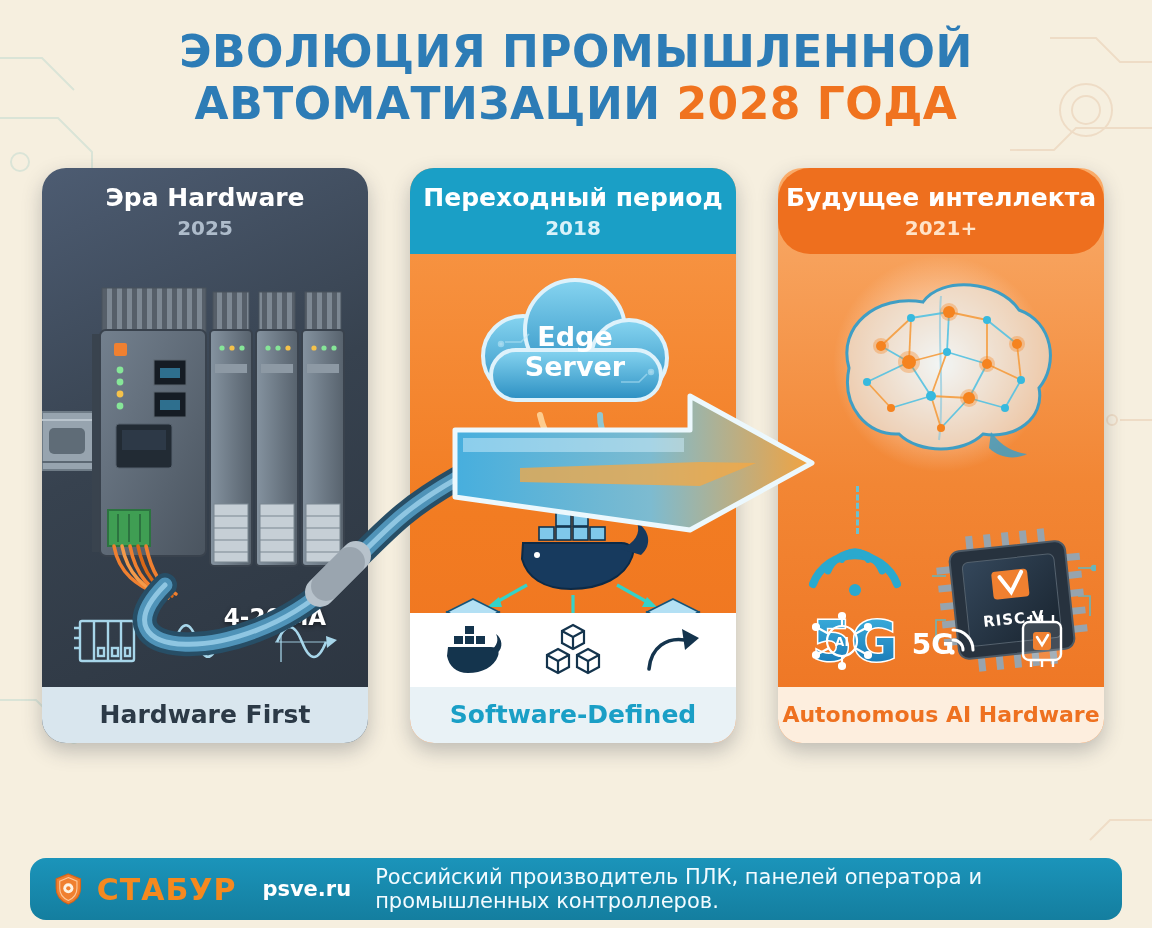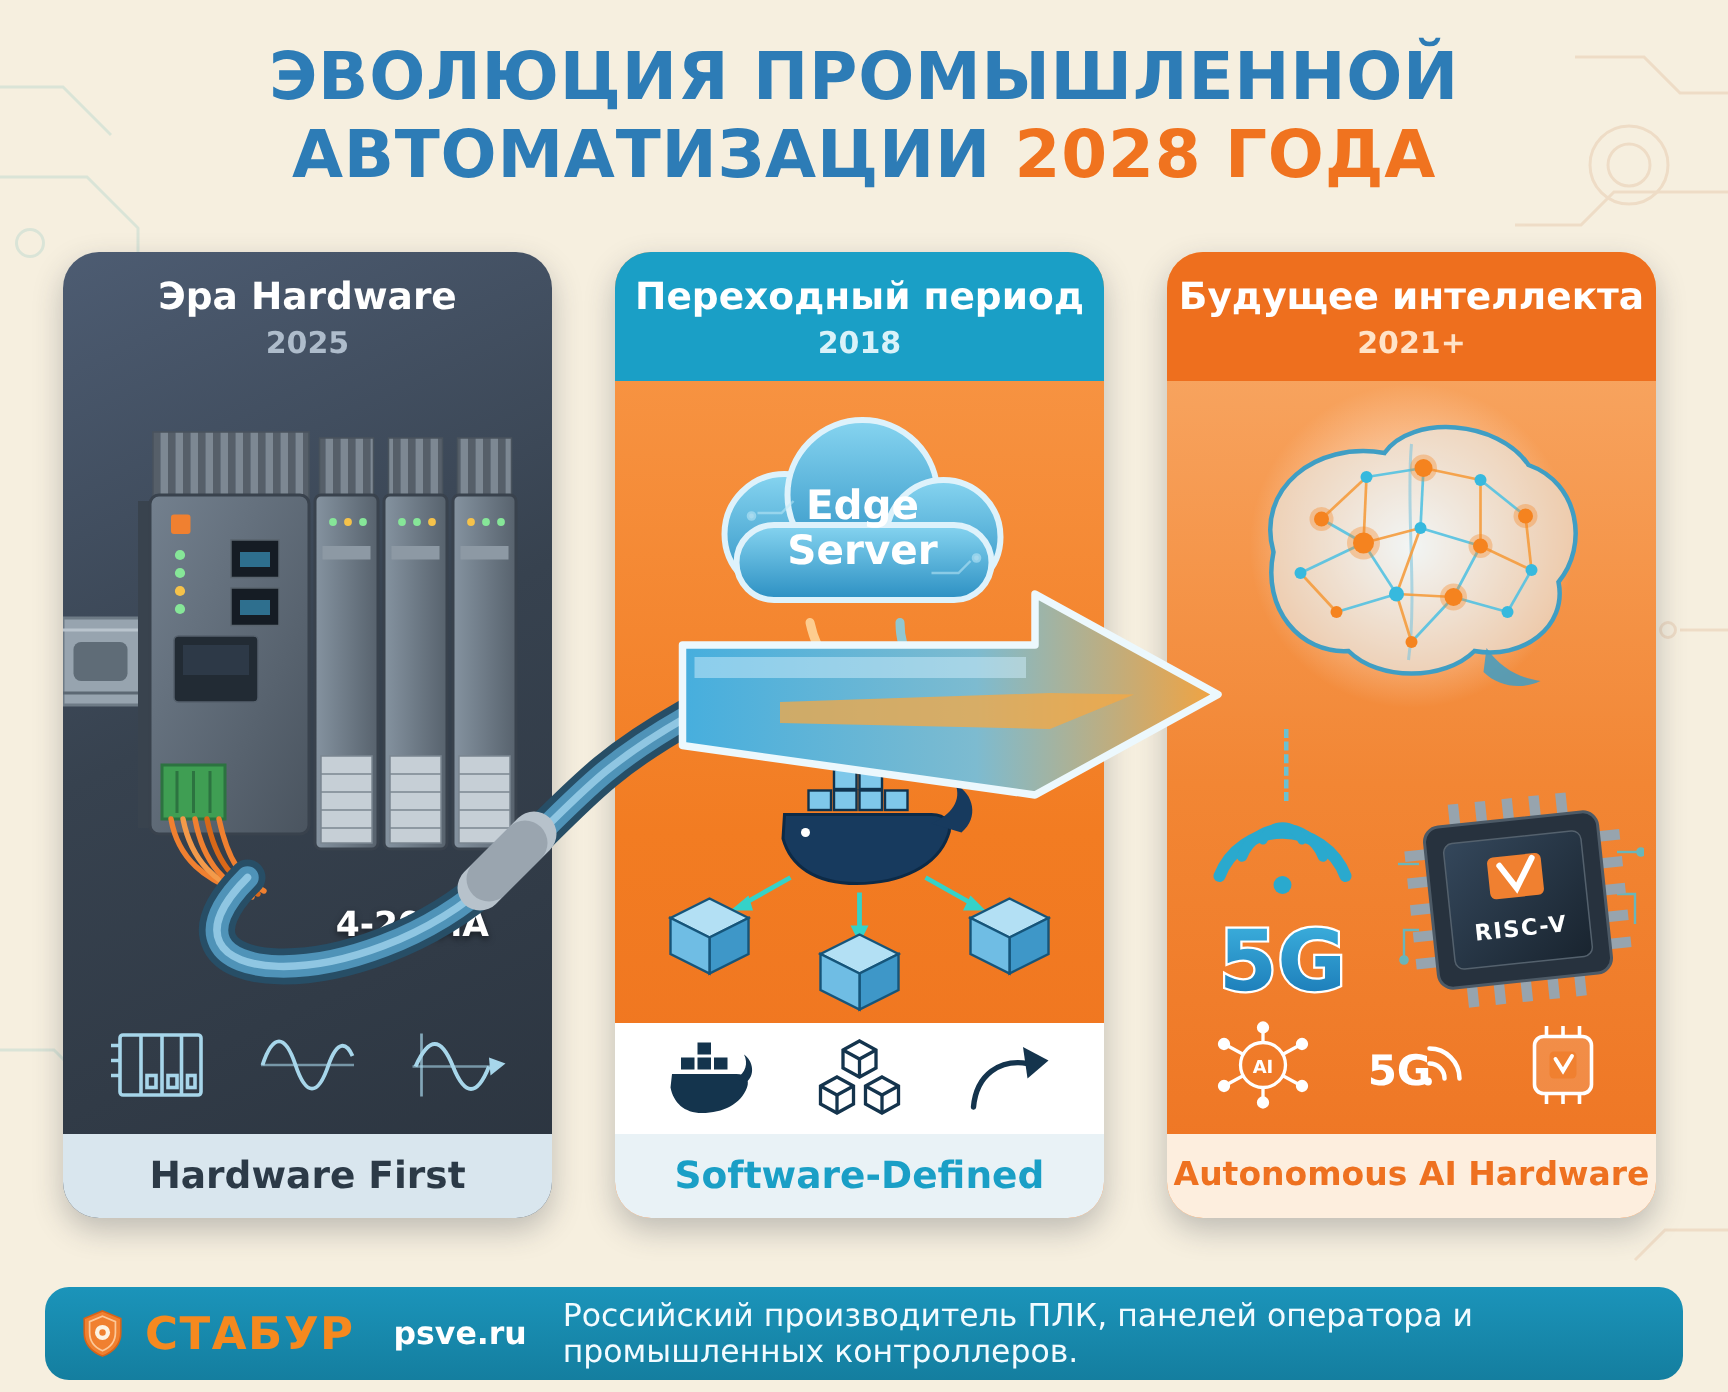--- a/index.html
+++ b/index.html
@@ -13,29 +13,29 @@
 
   
   .bg-deco { position:absolute; inset:0; z-index:0; }
 
   
   .title { position:absolute; top:26px; left:0; width:100%; text-align:center; z-index:2; }
   .title .line { font-size:44px; font-weight:800; color:#2d7cb6; letter-spacing:.5px; line-height:1.18; }
   .title .accent { color:#f0731f; }
 
   
-  .panel { position:absolute; top:168px; width:326px; height:644px; border-radius:24px;
+  .panel { position:absolute; top:168px; width:326px; height:575px; border-radius:24px;
            overflow:hidden; z-index:1; box-shadow:0 8px 20px rgba(45,55,70,.28); }
   .panel-left  { left:42px;  background:linear-gradient(155deg,#4d5c72 0%,#37424f 45%,#2b343f 100%); }
   .panel-mid   { left:410px; background:linear-gradient(180deg,#f8994a 0%,#f27c22 60%,#ef7320 100%); }
   .panel-right { left:778px; background:linear-gradient(180deg,#f9ac6b 0%,#f28634 55%,#ee7422 100%); }
 
   .panel-header { position:relative; height:86px; text-align:center; padding-top:15px; }
   .panel-mid .panel-header   { background:#1a9fc6; }
-  .panel-right .panel-header { background:#ee6f1e; }
+  .panel-right .panel-header { background:#ee6f1e;border-radius:32px; }
   .panel-header h2 { font-size:25px; font-weight:800; color:#fff; }
   .panel-header .year { margin-top:4px; font-size:20px; font-weight:600; }
   .panel-left  .year { color:#aebccb; }
   .panel-mid   .year { color:#d9f2f9; }
   .panel-right .year { color:#ffe3c8; }
 
   .panel-footer { position:absolute; bottom:0; left:0; right:0; height:56px; line-height:56px;
                   text-align:center; font-weight:800; }
   .panel-left  .panel-footer { background:#d9e6ee; color:#2c3a47; font-size:25px; }
   .panel-mid   .panel-footer { background:#e9f2f6; color:#1a9fc6; font-size:25px; }

